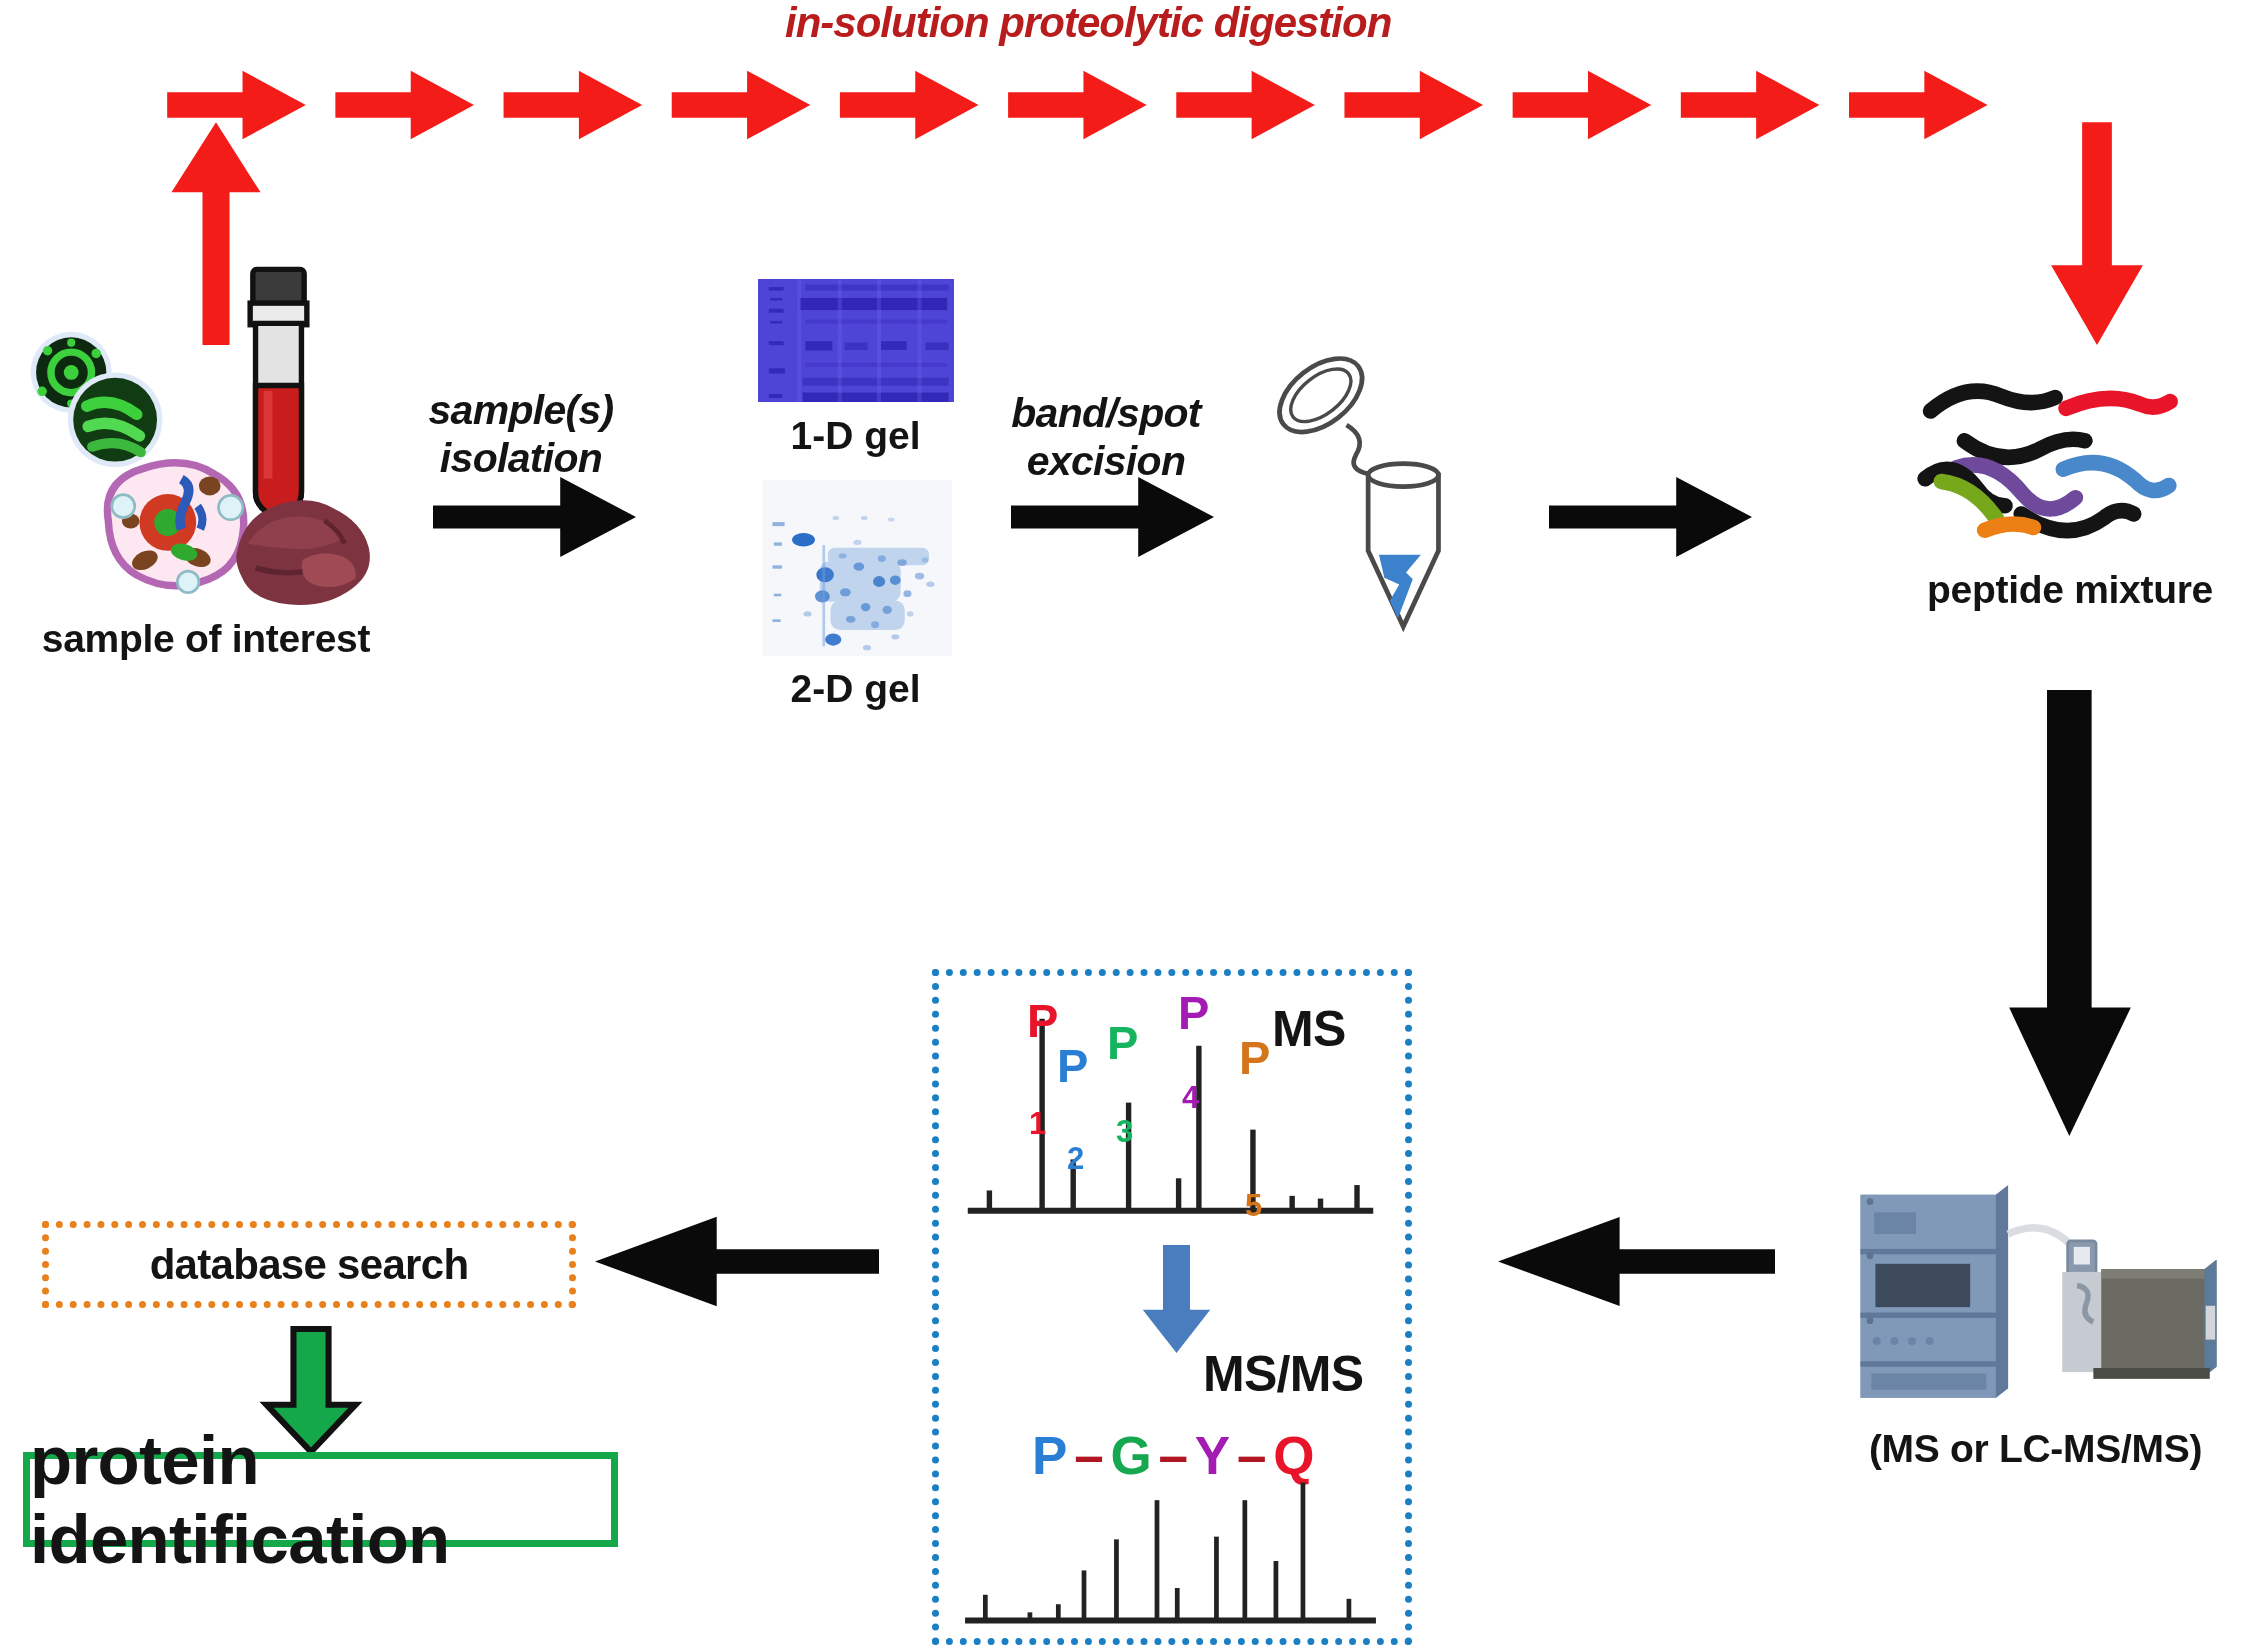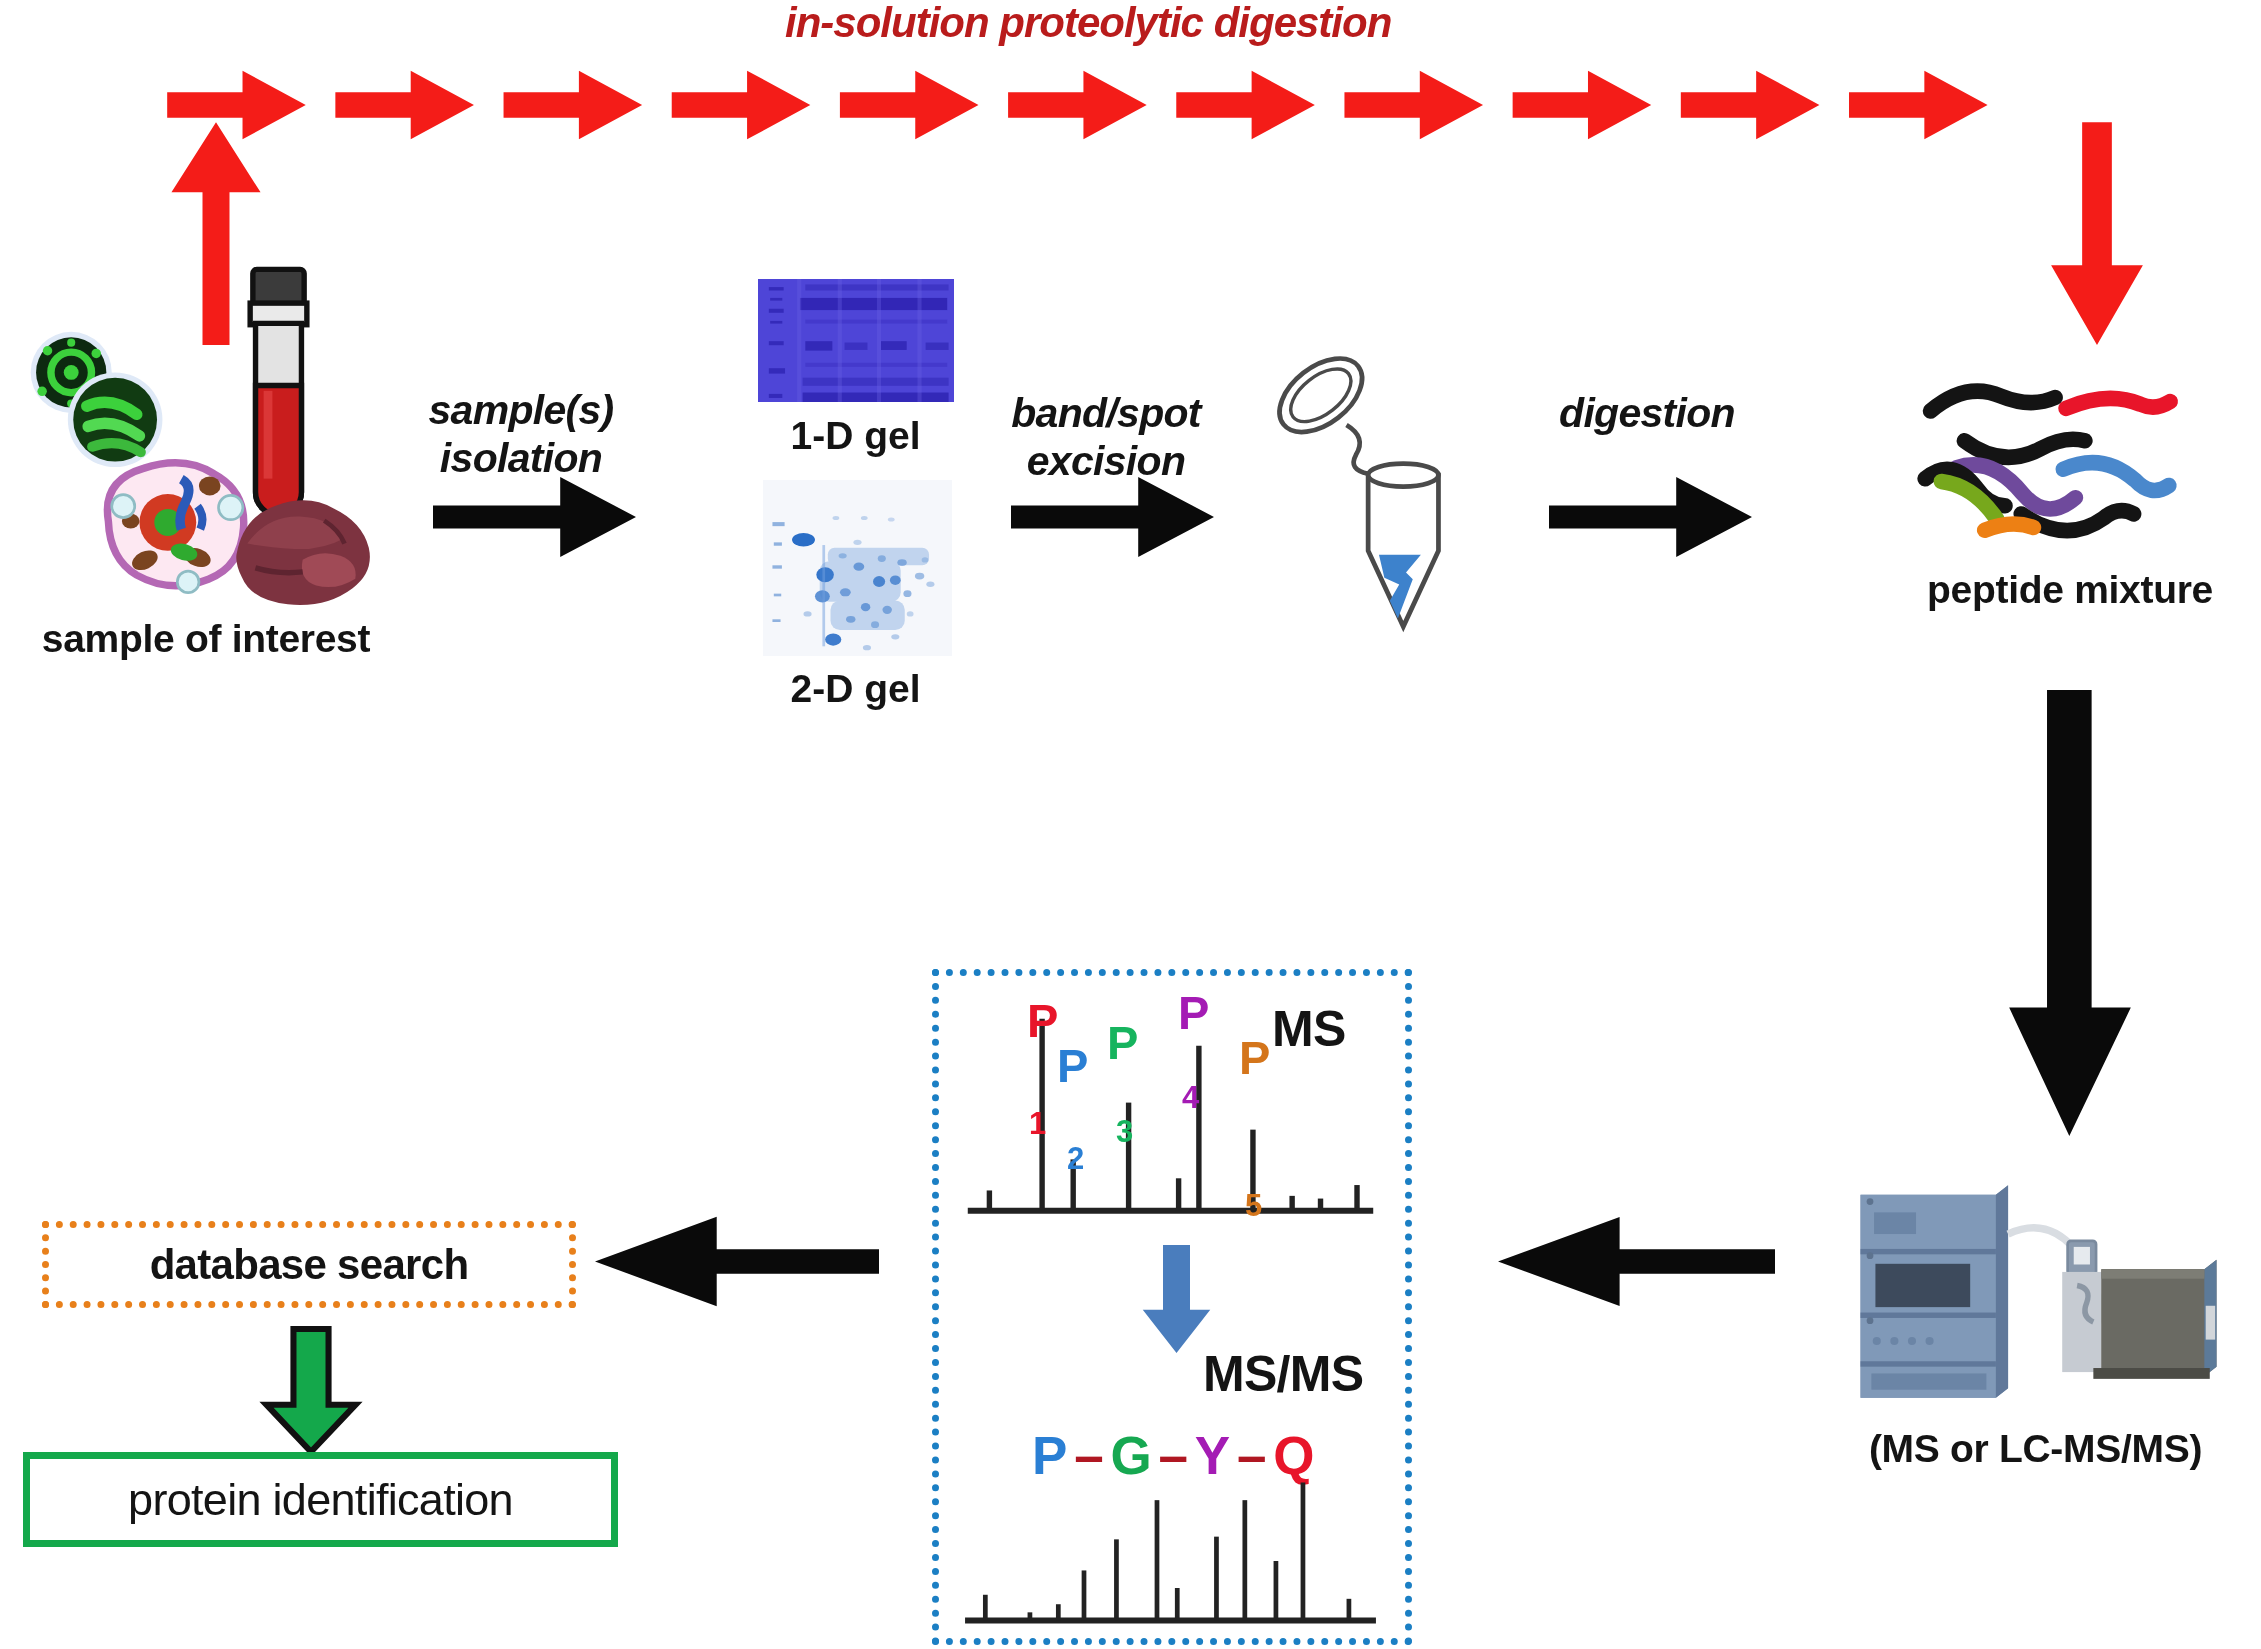--- a/index.html
+++ b/index.html
@@ -17,21 +17,21 @@
   .msTag{font-size:50px;font-weight:bold;letter-spacing:-0.7px;}
   .pLetter{font-size:47px;font-weight:bold;line-height:1;}
   .pSub{font-size:31px;font-weight:bold;line-height:1;}
   .seqL{font-size:53px;font-weight:bold;line-height:1;}
   .dashSeq{font-size:53px;font-weight:bold;color:#b01722;line-height:1;}
   .dbbox{box-sizing:border-box;border:7.4px dotted #e8801b;
          display:flex;align-items:center;justify-content:center;}
   .dbbox span{font-size:42px;font-weight:bold;letter-spacing:-0.7px;}
   .pibox{box-sizing:border-box;border:7.4px solid #14a84b;background:#fff;
          display:flex;align-items:center;justify-content:center;}
-  .pibox span{font-size:45px;font-weight:normal;letter-spacing:-0.7px;}
+  .pibox span{font-size:69px;font-weight:bold;letter-spacing:-0.7px;}
   .msPanel{box-sizing:border-box;border:7.4px dotted #1b7fc4;}
 </style>
 </head>
 <body>
 
 <div class="abs" style="left:162px;top:68px;width:1894px;height:74px;">
   <svg width="1894" height="74" viewBox="0 0 2800 110">
     <g fill="#f41c18">
       <g transform="translate(0,0)">
           <path d="M0 36 h112 V4 L206 55 L112 106 V74 H0 Z"></path>
@@ -263,21 +263,20 @@
     <g fill="#fff" stroke="#4a4a4a" stroke-width="7">
       <path d="M182 182 h104 v112 l-52 112 l-52 -112 Z"></path>
       <ellipse cx="234" cy="182" rx="52" ry="17"></ellipse>
     </g>
 
     <path d="M198 300 h62 l-22 26 l10 10 l-22 58 l-12 -26 l14 -24 l-22 -10 Z" fill="#3d82cc"></path>
   </svg>
 </div>
 
 <div class="abs steplabel" style="left:1471px;top:389px;width:352px;">
-  <div>digestion</div>
 </div>
 <div class="abs" style="left:1549px;top:473px;width:203px;height:88px;">
   <svg width="203" height="88" viewBox="0 0 300 130">
     <path d="M0 48 h188 V6 L300 65 L188 124 V82 H0 Z" fill="#0a0a0a"></path>
   </svg>
 </div>
 
 <div class="abs" style="left:1921px;top:365px;width:298px;height:176px;">
   <svg width="298" height="176" viewBox="0 0 440 260">
     <g fill="none" stroke-width="23" stroke-linecap="round">

